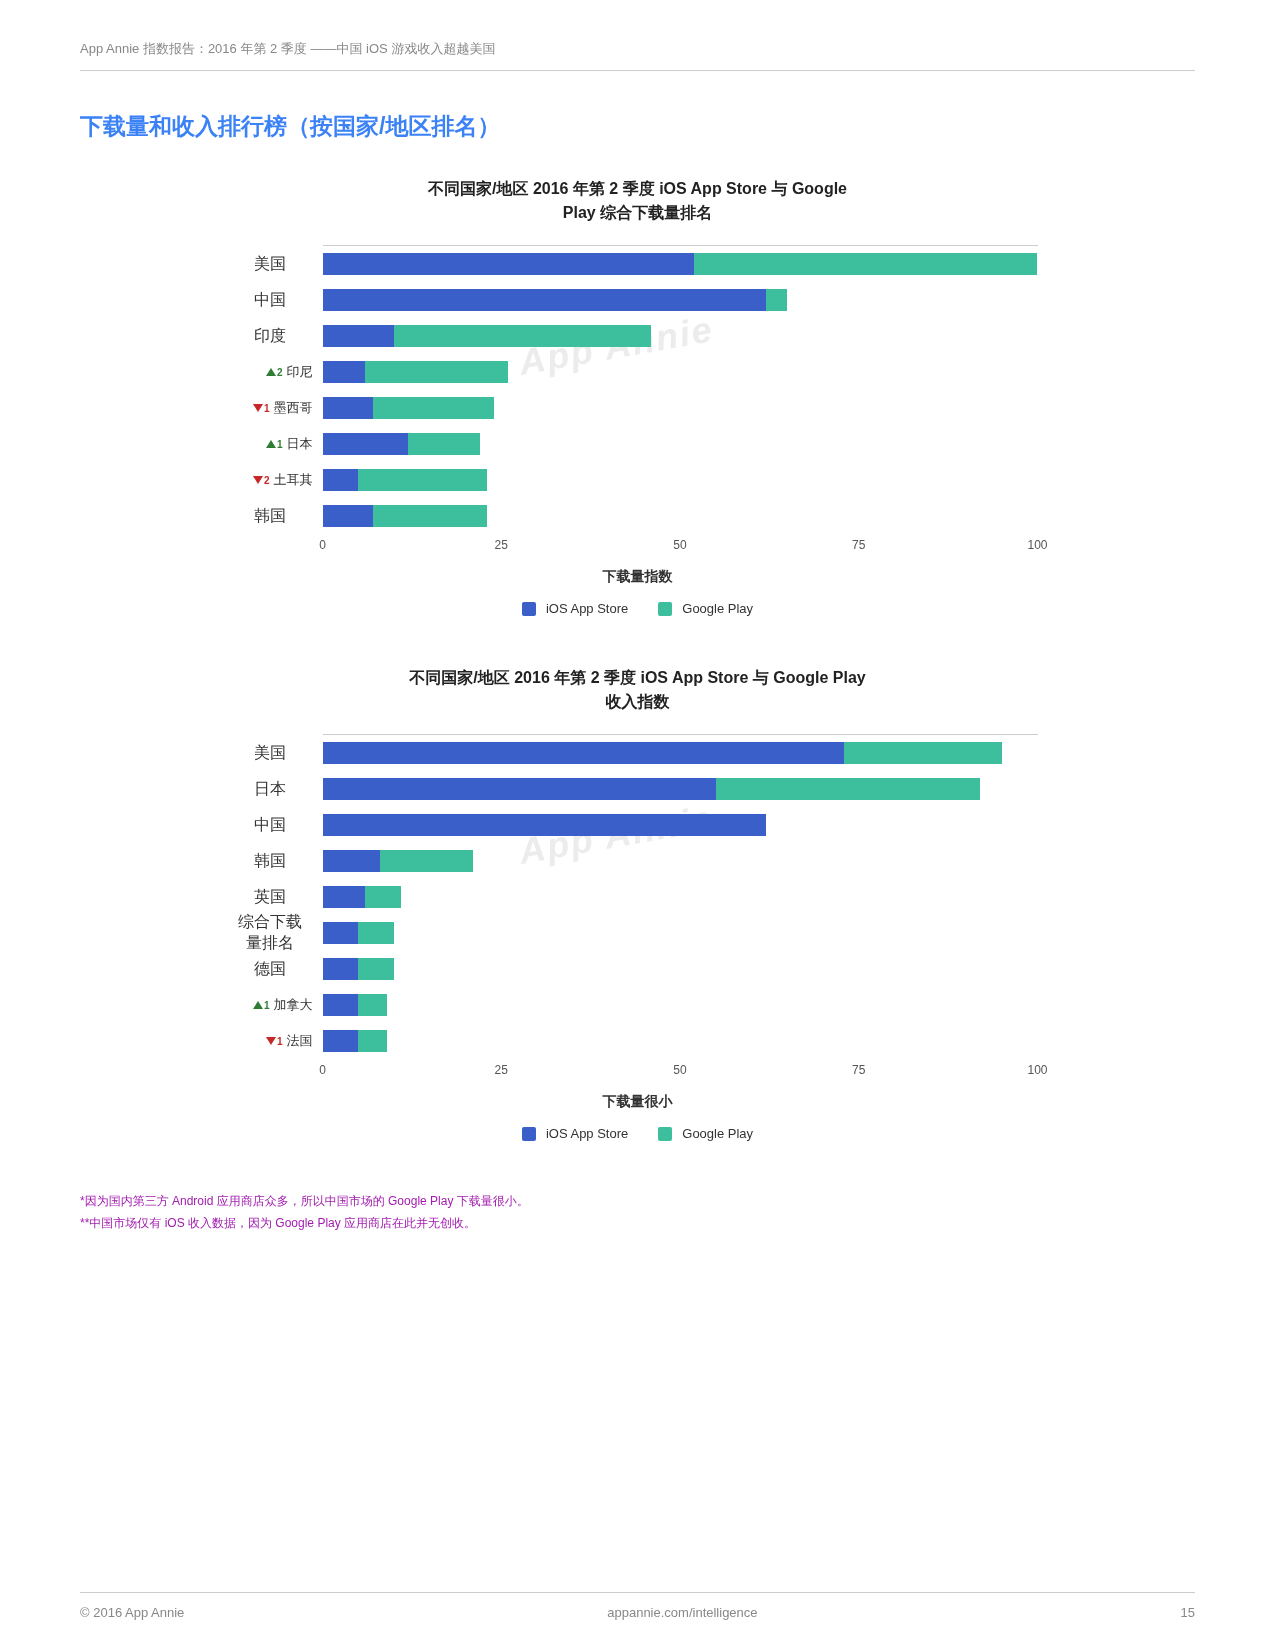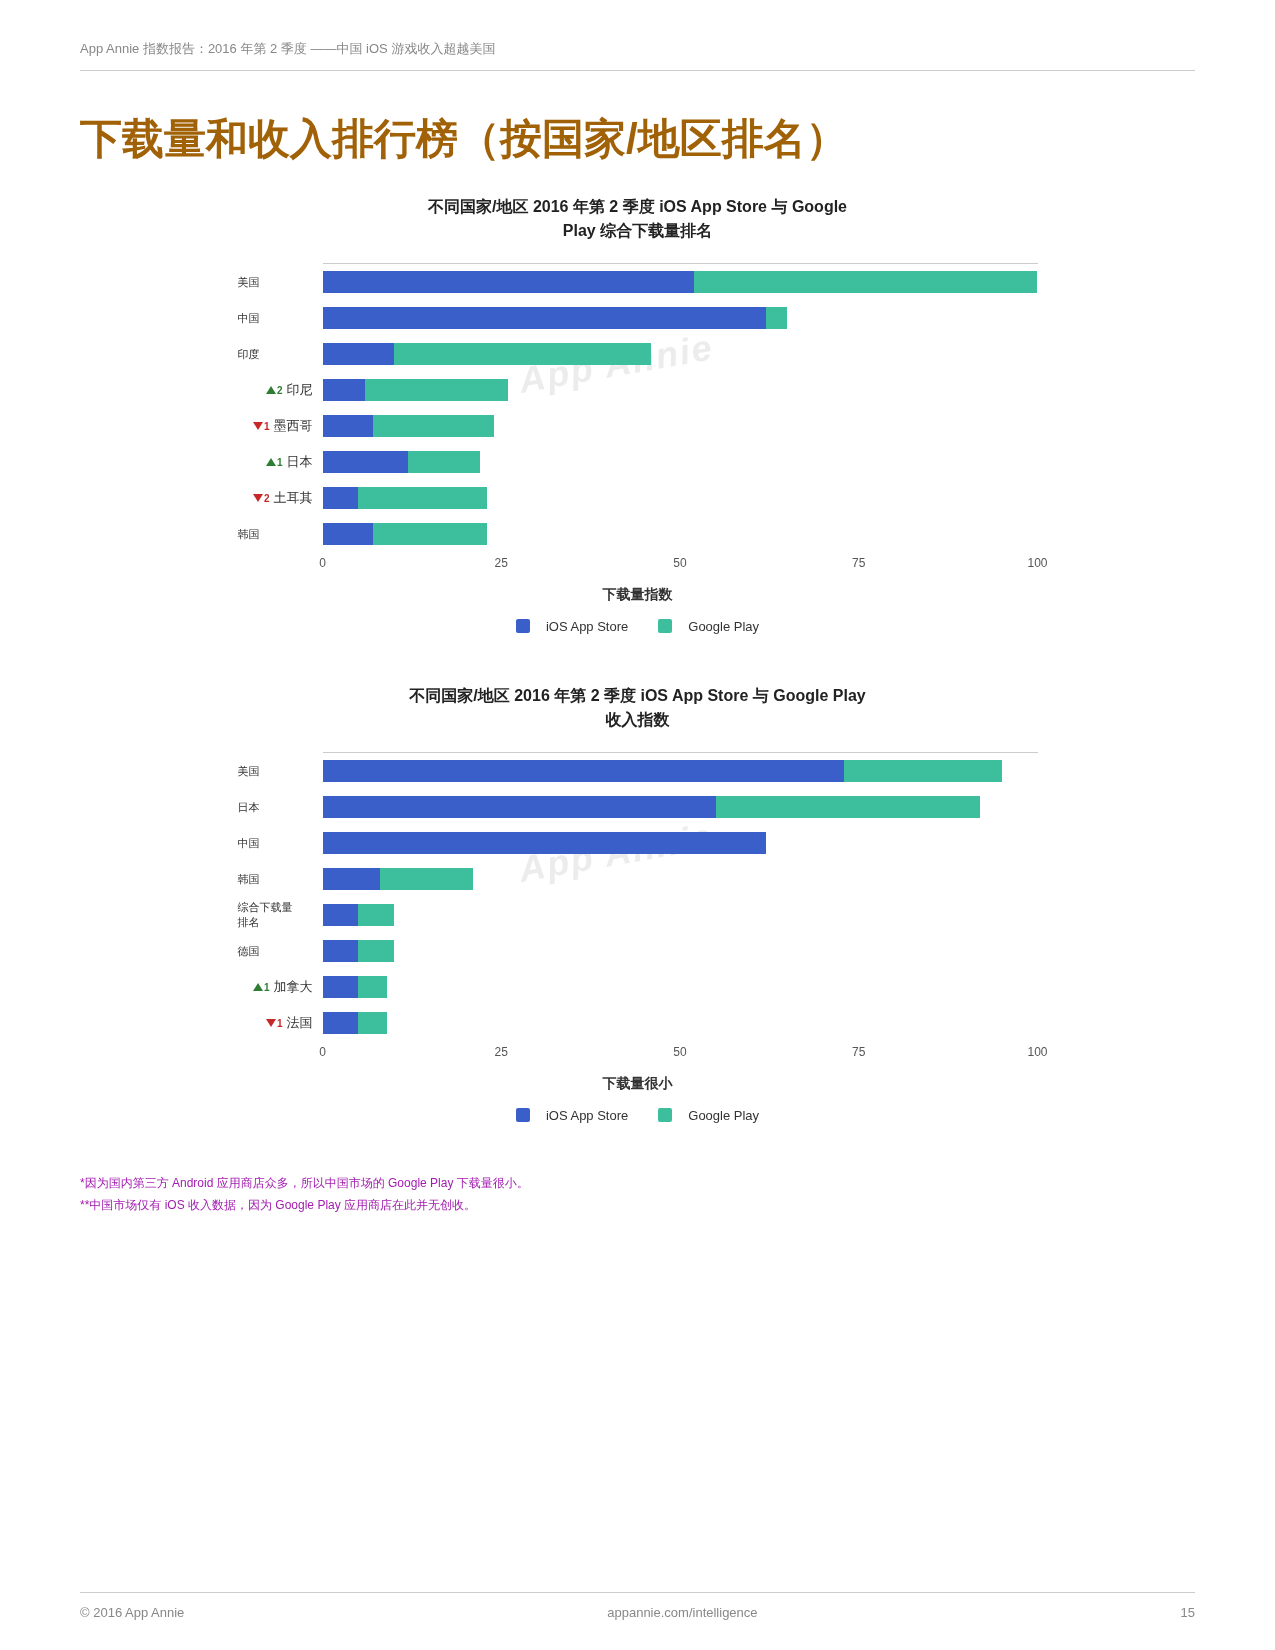--- a/index.html
+++ b/index.html
@@ -24,24 +24,24 @@
       align-items: center;
       border-bottom: 1px solid #ccc;
       padding-bottom: 12px;
       margin-bottom: 40px;
     }
     .header-text {
       font-size: 13px;
       color: #888;
     }
     .page-title {
-      font-size: 42px;
+      font-size: 23px;
       font-weight: bold;
-      color: #a16207;
-      margin-bottom: 28px;
+      color: #3b82f6;
+      margin-bottom: 35px;
     }
     .chart-section {
       margin-bottom: 50px;
       margin-top: 8px;
     }
     .chart-title {
       text-align: center;
       font-size: 16px;
       font-weight: bold;
       color: #222;
@@ -58,22 +58,22 @@
       width: 100%;
     }
     .bar-row {
       display: flex;
       align-items: center;
       margin-bottom: 8px;
       height: 28px;
     }
     .bar-label {
       width: 85px;
-      text-align: left;
-      font-size: 11px;
+      text-align: center;
+      font-size: 16px;
       color: #333;
       padding-right: 20px;
       flex-shrink: 0;
     }
     .bar-label-with-badge {
       width: 85px;
       text-align: right;
       font-size: 13px;
       color: #333;
       padding-right: 10px;
@@ -131,22 +131,22 @@
       margin-top: 10px;
     }
     .legend {
       display: flex;
       justify-content: center;
       gap: 30px;
       margin-top: 15px;
     }
     .legend-item {
       display: flex;
-      align-items: flex-start;
-      gap: 16px;
+      align-items: flex-end;
+      gap: 10px;
       font-size: 13px;
       color: #333;
     }
     .legend-color {
       width: 14px;
       height: 14px;
       border-radius: 2px;
     }
     .watermark {
       position: absolute;
@@ -347,20 +347,27 @@
               </div>
             </div>
             <div class="bar-row">
               <div class="bar-label">韩国</div>
               <div class="bars-container">
                 <div class="bar-ios" style="width: 57.2px;"></div>
                 <div class="bar-gp" style="width: 92.95px;"></div>
               </div>
             </div>
             <div class="bar-row">
+              <div class="bar-label">英国</div>
+              <div class="bars-container">
+                <div class="bar-ios" style="width: 42.9px;"></div>
+                <div class="bar-gp" style="width: 35.75px;"></div>
+              </div>
+            </div>
+            <div class="bar-row">
               <div class="bar-label">综合下载量排名</div>
               <div class="bars-container">
                 <div class="bar-ios" style="width: 35.75px;"></div>
                 <div class="bar-gp" style="width: 35.75px;"></div>
               </div>
             </div>
             <div class="bar-row">
               <div class="bar-label">德国</div>
               <div class="bars-container">
                 <div class="bar-ios" style="width: 35.75px;"></div>

